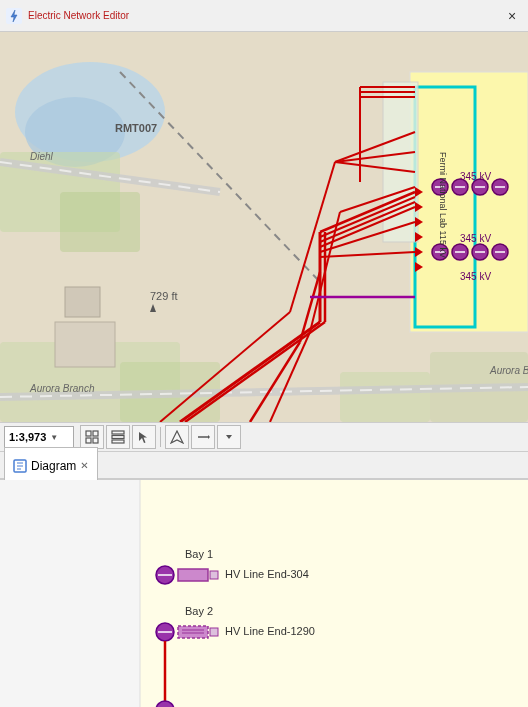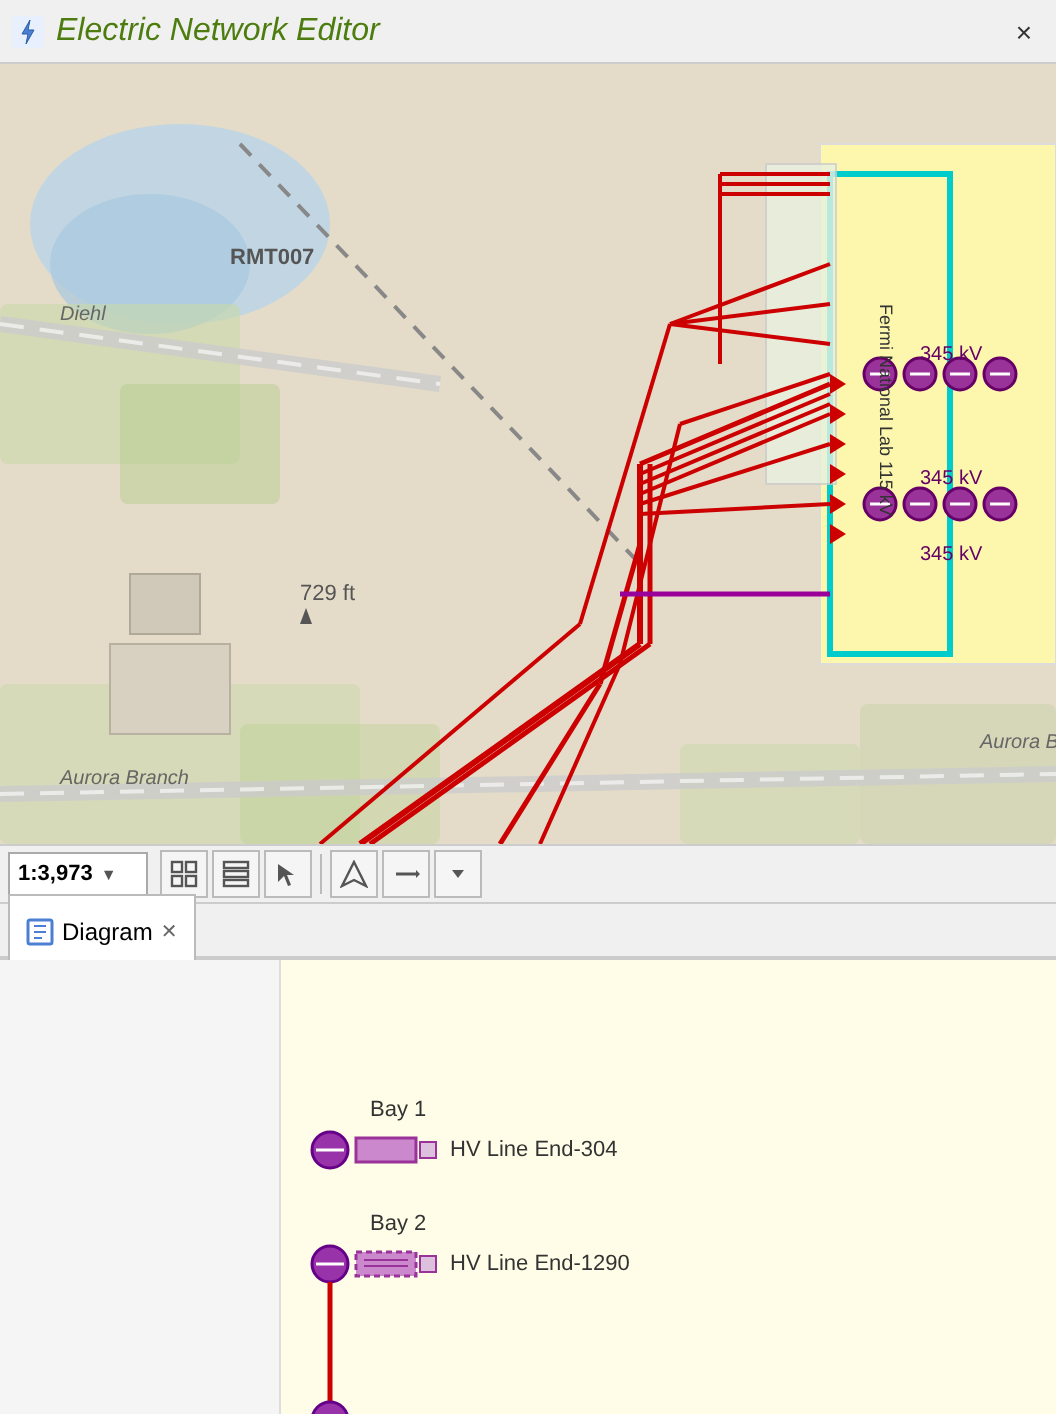--- a/index.html
+++ b/index.html
@@ -8,21 +8,21 @@
     
     .title-bar {
       display: flex; align-items: center;
       background: #f0f0f0;
       border-bottom: 1px solid #ccc;
       height: 32px;
       padding: 0 6px;
       gap: 6px;
     }
     .title-bar-icon { width: 16px; height: 16px; }
-    .title-bar-text { font-size: 16px; color: #4d7c0f; flex: 1; font-style: italic; }
+    .title-bar-text { font-size: 10px; color: #b91c1c; flex: 1; }
     .title-bar-close {
       width: 20px; height: 20px;
       background: none; border: none;
       font-size: 14px; cursor: pointer;
       display: flex; align-items: center; justify-content: center;
       color: #333;
     }
 
     
     .map-area {

